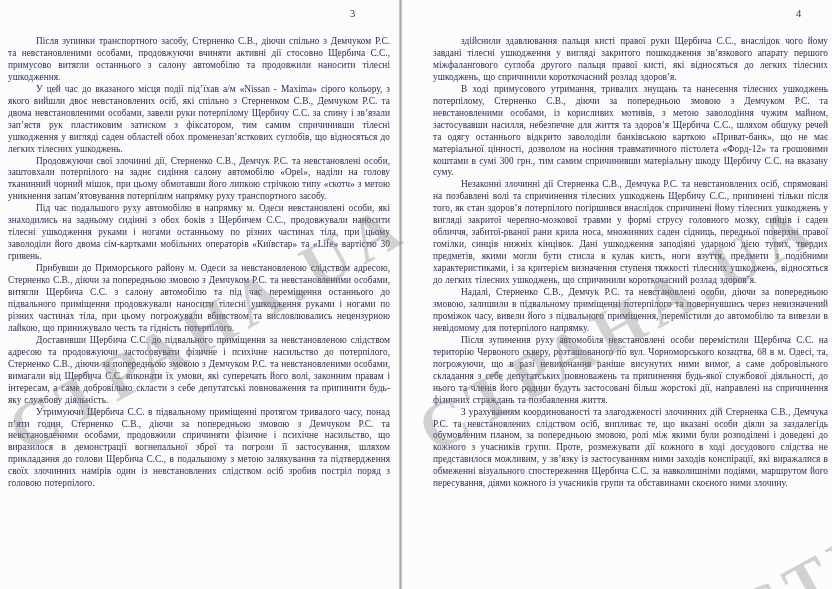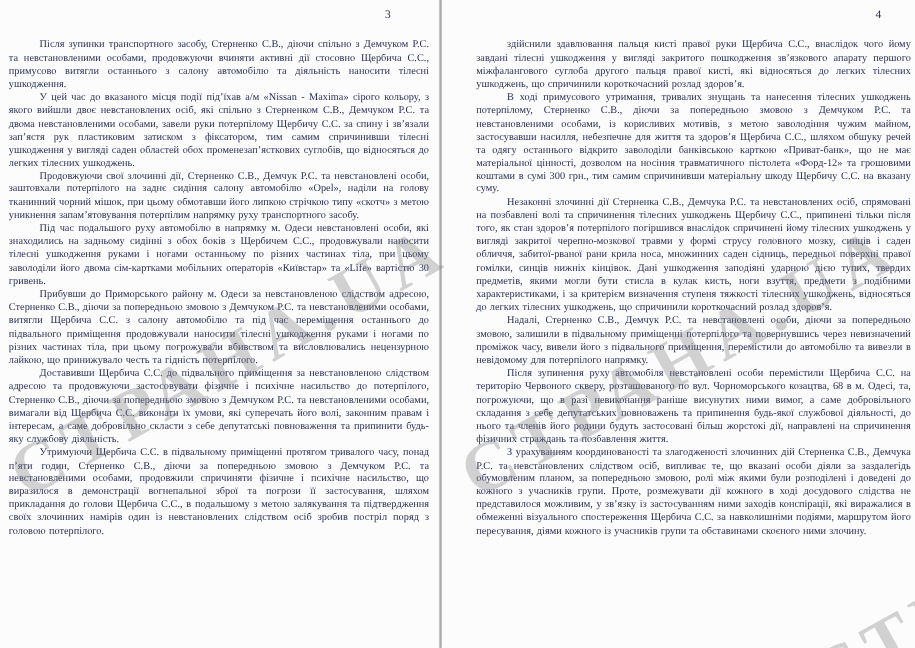--- a/index.html
+++ b/index.html
@@ -72,21 +72,21 @@
   .watermark-3 { left: 742px; top: 583px; }
 </style>
 </head>
 <body>
 
 <div class="canvas">
 
   <div class="page page-left">
     <div class="page-number">3</div>
     <div class="text-flow">
-        <p class="para">Після зупинки транспортного засобу, Стерненко С.В., діючи спільно з Демчуком Р.С. та невстановленими особами, продовжуючи вчиняти активні дії стосовно Щербича С.С., примусово витягли останнього з салону автомобілю та діяльність наносити тілесні ушкодження.</p>
+        <p class="para">Після зупинки транспортного засобу, Стерненко С.В., діючи спільно з Демчуком Р.С. та невстановленими особами, продовжуючи вчиняти активні дії стосовно Щербича С.С., примусово витягли останнього з салону автомобілю та продовжили наносити тілесні ушкодження.</p>
         <p class="para">У цей час до вказаного місця події під’їхав а/м «Nissan - Maxima» сірого кольору, з якого вийшли двоє невстановлених осіб, які спільно з Стерненком С.В., Демчуком Р.С. та двома невстановленими особами, завели руки потерпілому Щербичу С.С. за спину і зв’язали зап’ястя рук пластиковим затиском з фіксатором, тим самим спричинивши тілесні ушкодження у вигляді саден областей обох променезап’ясткових суглобів, що відносяться до легких тілесних ушкоджень.</p>
         <p class="para">Продовжуючи свої злочинні дії, Стерненко С.В., Демчук Р.С. та невстановлені особи, заштовхали потерпілого на заднє сидіння салону автомобілю «Opel», наділи на голову тканинний чорний мішок, при цьому обмотавши його липкою стрічкою типу «скотч» з метою уникнення запам’ятовування потерпілим напрямку руху транспортного засобу.</p>
         <p class="para">Під час подальшого руху автомобілю в напрямку м. Одеси невстановлені особи, які знаходились на задньому сидінні з обох боків з Щербичем С.С., продовжували наносити тілесні ушкодження руками і ногами останньому по різних частинах тіла, при цьому заволоділи його двома сім-картками мобільних операторів «Київстар» та «Life» вартістю 30 гривень.</p>
         <p class="para">Прибувши до Приморського району м. Одеси за невстановленою слідством адресою, Стерненко С.В., діючи за попередньою змовою з Демчуком Р.С. та невстановленими особами, витягли Щербича С.С. з салону автомобілю та під час переміщення останнього до підвального приміщення продовжували наносити тілесні ушкодження руками і ногами по різних частинах тіла, при цьому погрожували вбивством та висловлювались нецензурною лайкою, що принижувало честь та гідність потерпілого.</p>
         <p class="para">Доставивши Щербича С.С. до підвального приміщення за невстановленою слідством адресою та продовжуючи застосовувати фізичне і психічне насильство до потерпілого, Стерненко С.В., діючи за попередньою змовою з Демчуком Р.С. та невстановленими особами, вимагали від Щербича С.С. виконати їх умови, які суперечать його волі, законним правам і інтересам, а саме добровільно скласти з себе депутатські повноваження та припинити будь-яку службову діяльність.</p>
         <p class="para">Утримуючи Щербича С.С. в підвальному приміщенні протягом тривалого часу, понад п’яти годин, Стерненко С.В., діючи за попередньою змовою з Демчуком Р.С. та невстановленими особами, продовжили спричиняти фізичне і психічне насильство, що виразилося в демонстрації вогнепальної зброї та погрози її застосування, шляхом прикладання до голови Щербича С.С., в подальшому з метою залякування та підтвердження своїх злочинних намірів один із невстановлених слідством осіб зробив постріл поряд з головою потерпілого.</p>
       </div>
   </div>
 
   <div class="page-divider"></div>

